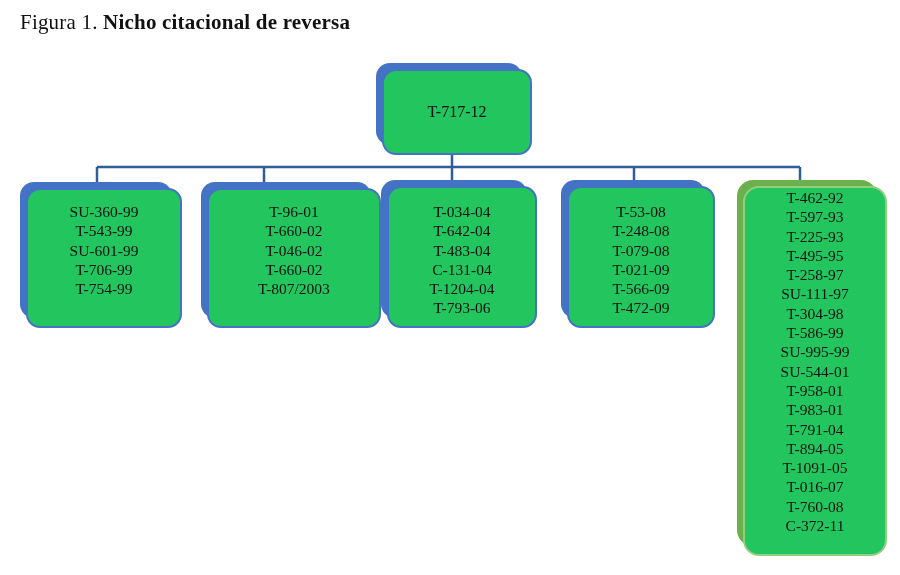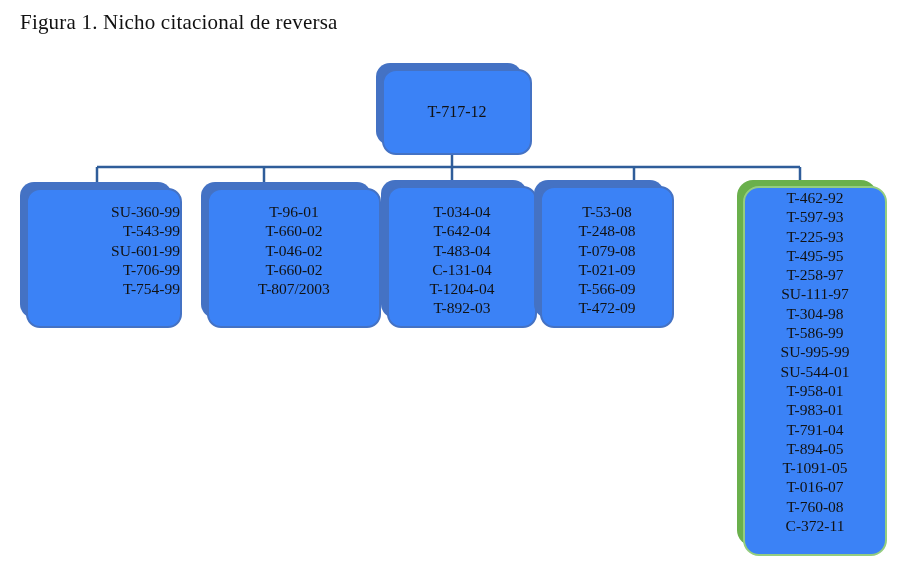--- a/index.html
+++ b/index.html
@@ -1,25 +1,25 @@
 <!DOCTYPE html>
 <html><head>
 <meta charset="utf-8">
 <style>
   html, body { margin: 0; padding: 0; background: #ffffff; }
   body { width: 900px; height: 575px; position: relative; overflow: hidden; font-family: "DejaVu Serif", "Liberation Serif", serif; color: #111; }
   .title { position: absolute; left: 20px; top: 10px; font-size: 21px; font-family: "Liberation Serif", "DejaVu Serif", serif; letter-spacing: 0.2px; }
   .title .lead { font-weight: normal; }
-  .title .bold { font-weight: normal; text-align: center; }
+  .title .bold { font-weight: bold; text-align: center; }
 
   .lines { position: absolute; left: 0; top: 0; width: 900px; height: 575px; }
 
   .node { position: absolute; box-sizing: border-box; }
   .node .shadow { position: absolute; left: 0; top: 0; right: 10px; bottom: 10px; border-radius: 14px; background: var(--c); }
-  .node .face { position: absolute; left: 6px; top: 6px; right: 0; bottom: 0; background: #3b82f6; border: 2.5px solid var(--c); border-radius: 14px; box-sizing: border-box; display: flex; flex-direction: column; align-items: center; }
+  .node .face { position: absolute; left: 6px; top: 6px; right: 0; bottom: 0; background: #22c55e; border: 2.5px solid var(--c); border-radius: 14px; box-sizing: border-box; display: flex; flex-direction: column; align-items: center; }
   .node .face.center { justify-content: center; }
   .entry { font-family: "Liberation Serif", "DejaVu Serif", serif; font-size: 15.5px; line-height: 19.3px; white-space: nowrap; }
   .root-label { font-family: "Liberation Serif", "DejaVu Serif", serif; font-size: 16px; }
 </style>
 </head>
 <body>
 
 <div class="title">
   <span class="lead">Figura 1.</span>
   <span class="bold">Nicho citacional de reversa</span>
@@ -39,21 +39,21 @@
 
 <div class="node" style="--c:#4472c4; left:376px; top:63px; width:156px; height:92px;">
   <div class="shadow"></div>
   <div class="face center">
     <span class="root-label">T-717-12</span>
   </div>
 </div>
 
 <div class="node" style="--c:#4472c4; left:20px; top:182px; width:162px; height:146px;">
   <div class="shadow"></div>
-  <div class="face" style="padding-top:12px;align-items:flex-end;">
+  <div class="face" style="padding-top:12px;">
     <div class="entry">SU-360-99</div>
     <div class="entry">T-543-99</div>
     <div class="entry">SU-601-99</div>
     <div class="entry">T-706-99</div>
     <div class="entry">T-754-99</div>
   </div>
 </div>
 
 <div class="node" style="--c:#4472c4; left:201px; top:182px; width:180px; height:146px;">
   <div class="shadow"></div>
@@ -67,25 +67,25 @@
 </div>
 
 <div class="node" style="--c:#4472c4; left:381px; top:180px; width:156px; height:148px;">
   <div class="shadow"></div>
   <div class="face" style="padding-top:14px;">
     <div class="entry">T-034-04</div>
     <div class="entry">T-642-04</div>
     <div class="entry">T-483-04</div>
     <div class="entry">C-131-04</div>
     <div class="entry">T-1204-04</div>
-    <div class="entry">T-892-03</div>
+    <div class="entry">T-793-06</div>
   </div>
 </div>
 
-<div class="node" style="--c:#4472c4; left:534px; top:180px; width:140px; height:148px;">
+<div class="node" style="--c:#4472c4; left:561px; top:180px; width:154px; height:148px;">
   <div class="shadow"></div>
   <div class="face" style="padding-top:14px;">
     <div class="entry">T-53-08</div>
     <div class="entry">T-248-08</div>
     <div class="entry">T-079-08</div>
     <div class="entry">T-021-09</div>
     <div class="entry">T-566-09</div>
     <div class="entry">T-472-09</div>
   </div>
 </div>

